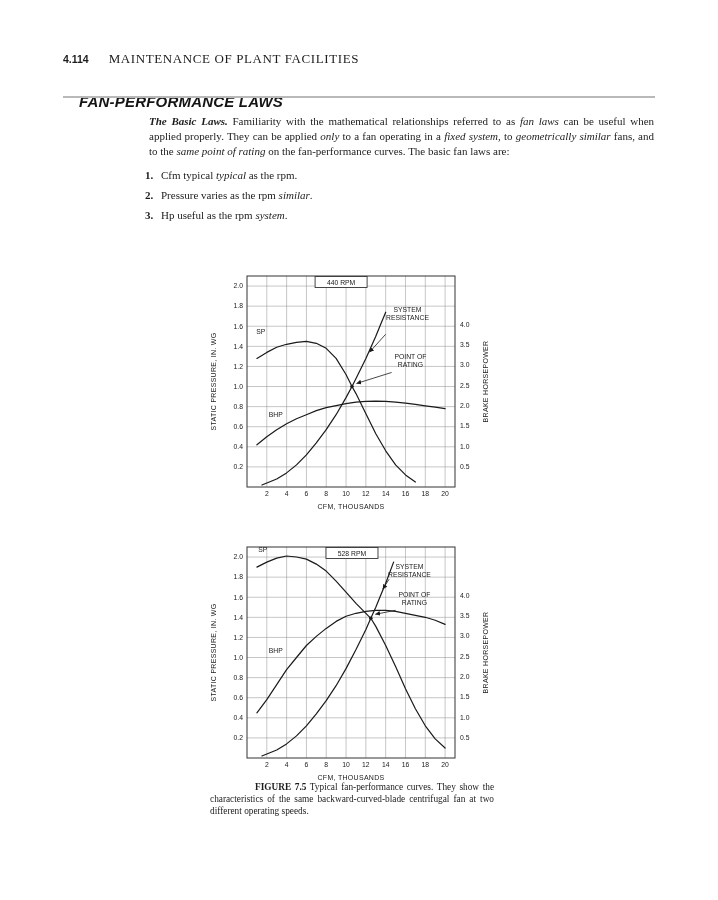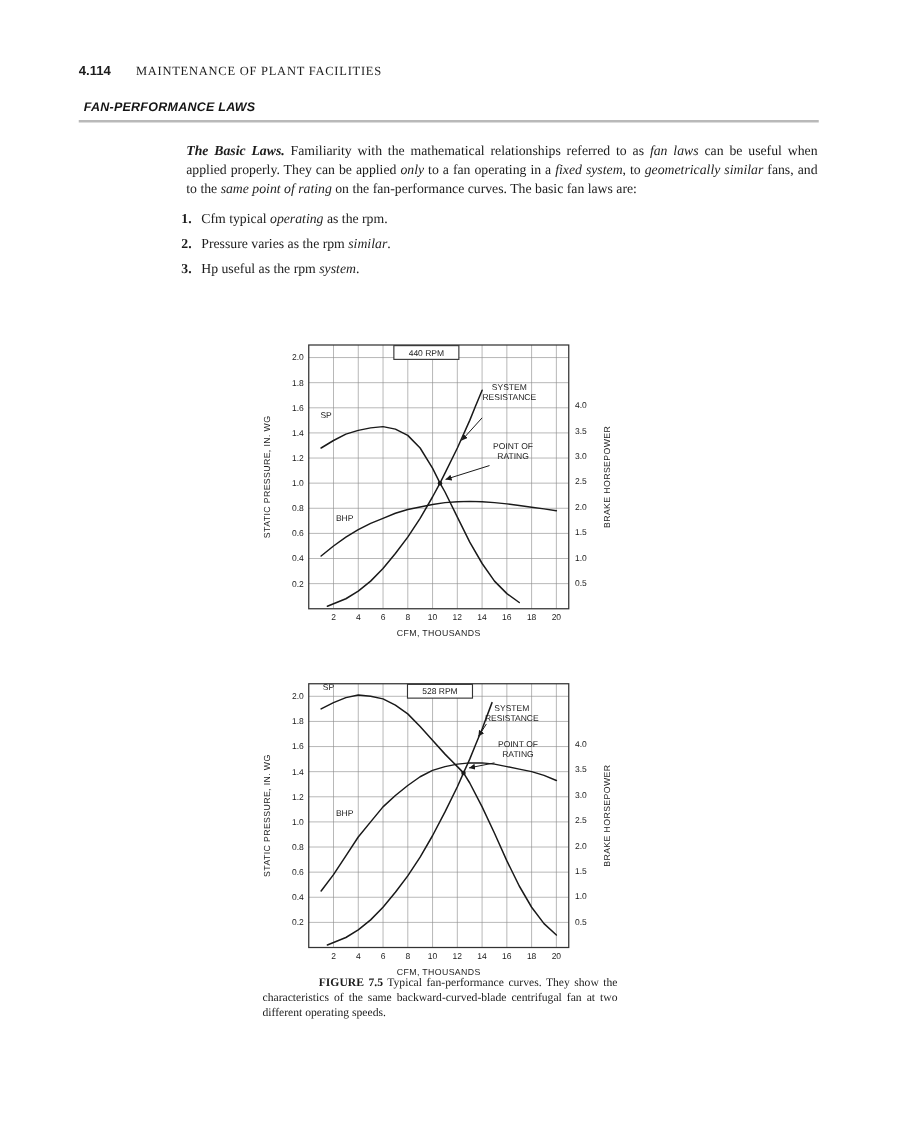--- a/index.html
+++ b/index.html
@@ -1,23 +1,23 @@
 <!DOCTYPE html>
 <html><head>
 <meta charset="utf-8">
 <style>
   html,body{margin:0;padding:0;background:#ffffff;}
   .page{position:relative;width:718px;height:900px;background:#ffffff;color:#1c1c1c;
         font-family:"Liberation Serif",serif;overflow:hidden;}
   .running-header{position:absolute;left:63px;top:51px;display:flex;align-items:baseline;gap:20px;}
   .folio{font-family:"Liberation Sans",sans-serif;font-weight:700;font-size:10.5px;}
-  .running-head{font-size:10px;letter-spacing:0.6px;}
-  .section-title{position:absolute;left:63px;top:77px;margin:4px;
+  .running-head{font-size:13px;letter-spacing:0.6px;}
+  .section-title{position:absolute;left:63px;top:77px;margin:16px;
         font-family:"Liberation Sans",sans-serif;font-style:italic;font-weight:700;
-        font-size:10px;letter-spacing:0.2px;color:#141414;}
+        font-size:15px;letter-spacing:0.2px;color:#141414;}
   .title-rule{position:absolute;left:63px;top:96px;width:592px;height:2px;background:#b9b9b9;}
   .body-col{position:absolute;left:145px;top:110px;width:513px;}
   .para{margin:4px;font-size:11px;line-height:15px;text-align:justify;}
   .para2{margin-top:5px;text-align:left;}
   .laws{margin:9px 0 5px 0;padding:0;list-style:none;}
   .laws li{position:relative;padding-left:16px;font-size:11px;line-height:15px;margin-bottom:5px;}
   .laws .num{position:absolute;left:0;font-weight:700;}
   .st-i{font-style:italic;}
   .st-b{font-weight:700;padding-left:45px;}
   .st-bi{font-weight:700;font-style:italic;}
@@ -45,21 +45,21 @@
     <span class="folio">4.114</span>
     <span class="running-head">MAINTENANCE OF PLANT FACILITIES</span>
   </header>
 
   <h1 class="section-title">FAN-PERFORMANCE LAWS</h1>
   <div class="title-rule"></div>
 
   <div class="body-col">
     <p class="para"><span class="st-bi">The Basic Laws.</span><span>  Familiarity with the mathematical relationships referred to as </span><span class="st-i">fan laws</span><span> can be useful when applied properly. They can be applied </span><span class="st-i">only</span><span> to a fan operating in a </span><span class="st-i">fixed system</span><span>, to </span><span class="st-i">geometrically similar</span><span> fans, and to the </span><span class="st-i">same point of rating</span><span> on the fan-performance curves. The basic fan laws are:</span></p>
     <ol class="laws" id="laws-list">
-        <li><span class="num">1.</span><span>Cfm typical </span><span class="st-i">operating</span><span> as the rpm.</span></li>
+        <li><span class="num">1.</span><span>Cfm typical </span><span class="st-i">typical</span><span> as the rpm.</span></li>
         <li><span class="num">2.</span><span>Pressure varies as the rpm </span><span class="st-i">similar</span><span>.</span></li>
         <li><span class="num">3.</span><span>Hp useful as the rpm </span><span class="st-i">system</span><span>.</span></li>
       </ol>
   </div>
 
   <svg class="chart chart1" width="310" height="262">
       <defs>
         <marker id="ah0" markerWidth="7" markerHeight="7" refX="6" refY="3" orient="auto">
           <path d="M0,0 L6,3 L0,6 Z" fill="#1a1a1a"></path>
         </marker>

